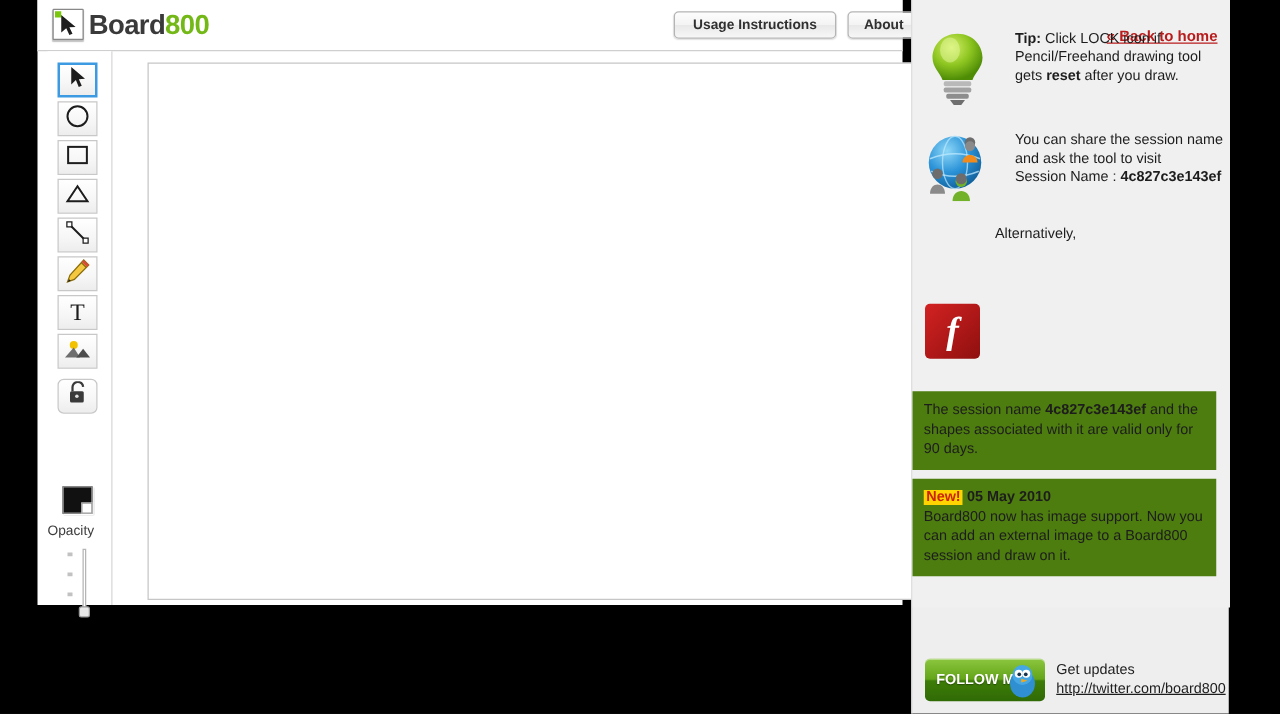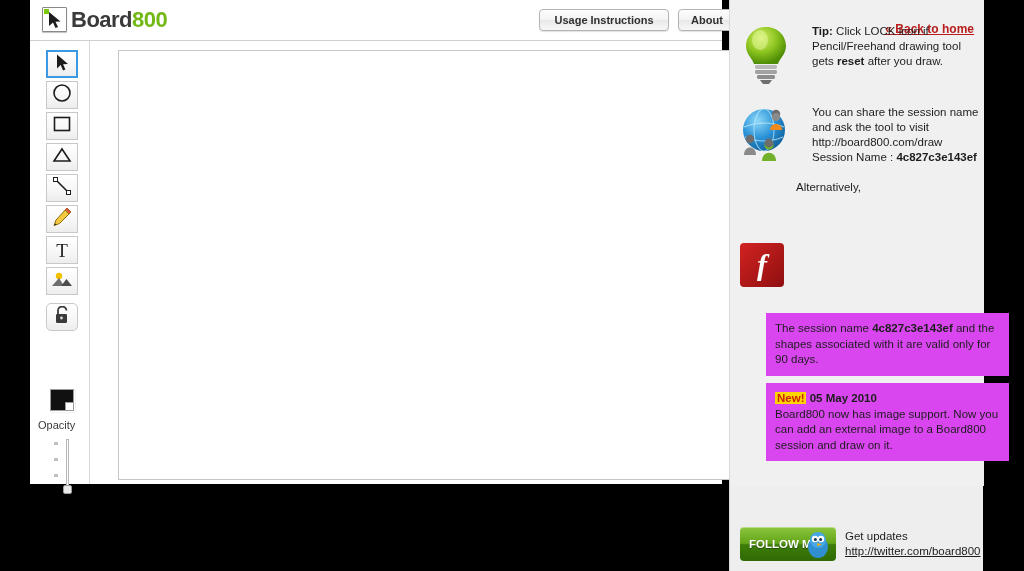--- a/index.html
+++ b/index.html
@@ -151,22 +151,22 @@
     border-radius: 4px; display: flex; align-items: center; justify-content: center;
   }
   .flash-ico span {
     font-family: "Liberation Serif", serif; font-style: italic;
     font-weight: bold; font-size: 30px; color: #ffffff; line-height: 30px;
   }
   .linkish { text-decoration: underline; cursor: pointer; }
 
   .infobox {
     position: absolute; left: 739px; width: 243px;
-    background: #d946ef; padding: 8px 9px;
-    font-size: 11.5px; color: #1d1d1d; line-height: 15.5px; margin-left: 36px;
+    background: #4d7c0f; padding: 8px 9px;
+    font-size: 11.5px; color: #1d1d1d; line-height: 15.5px;
   }
   #box-valid { top: 313px; }
   #box-new   { top: 383px; }
   .newbadge {
     background: #ffd400; color: #cc2200; font-weight: bold;
     padding: 0 2px; font-size: 11.5px;
   }
 
   
   #twitter-row { position: absolute; left: 739px; top: 527px; display: flex; gap: 9px; align-items: center; }
@@ -345,21 +345,20 @@
             <circle cx="10" cy="34" r="4.2" fill="#6d6d6d"></circle>
             <path d="M4 50 C4 40 16 40 16 50 Z" fill="#8a8a8a"></path>
             <circle cx="29" cy="40" r="4.6" fill="#72b12a"></circle>
             <path d="M22 56 C22 45 36 45 36 56 Z" fill="#72b12a"></path>
             <circle cx="29" cy="38" r="4.4" fill="#6d6d6d"></circle>
           </svg>
         </div>
         <div class="txt" style="width:182px;">
           <div>You can share the session name</div>
           <div>and ask the tool to visit</div>
-          <div>http://board800.com/draw</div>
           <div><span>Session Name : </span><b>4c827c3e143ef</b></div>
         </div>
       </div>
 
       <div id="alt-text" style="left:66px;top:181px;position:absolute;">Alternatively,</div>
 
       <div class="row" id="row-flash">
         <div class="flash-ico">
           <span>f</span>
         </div>

